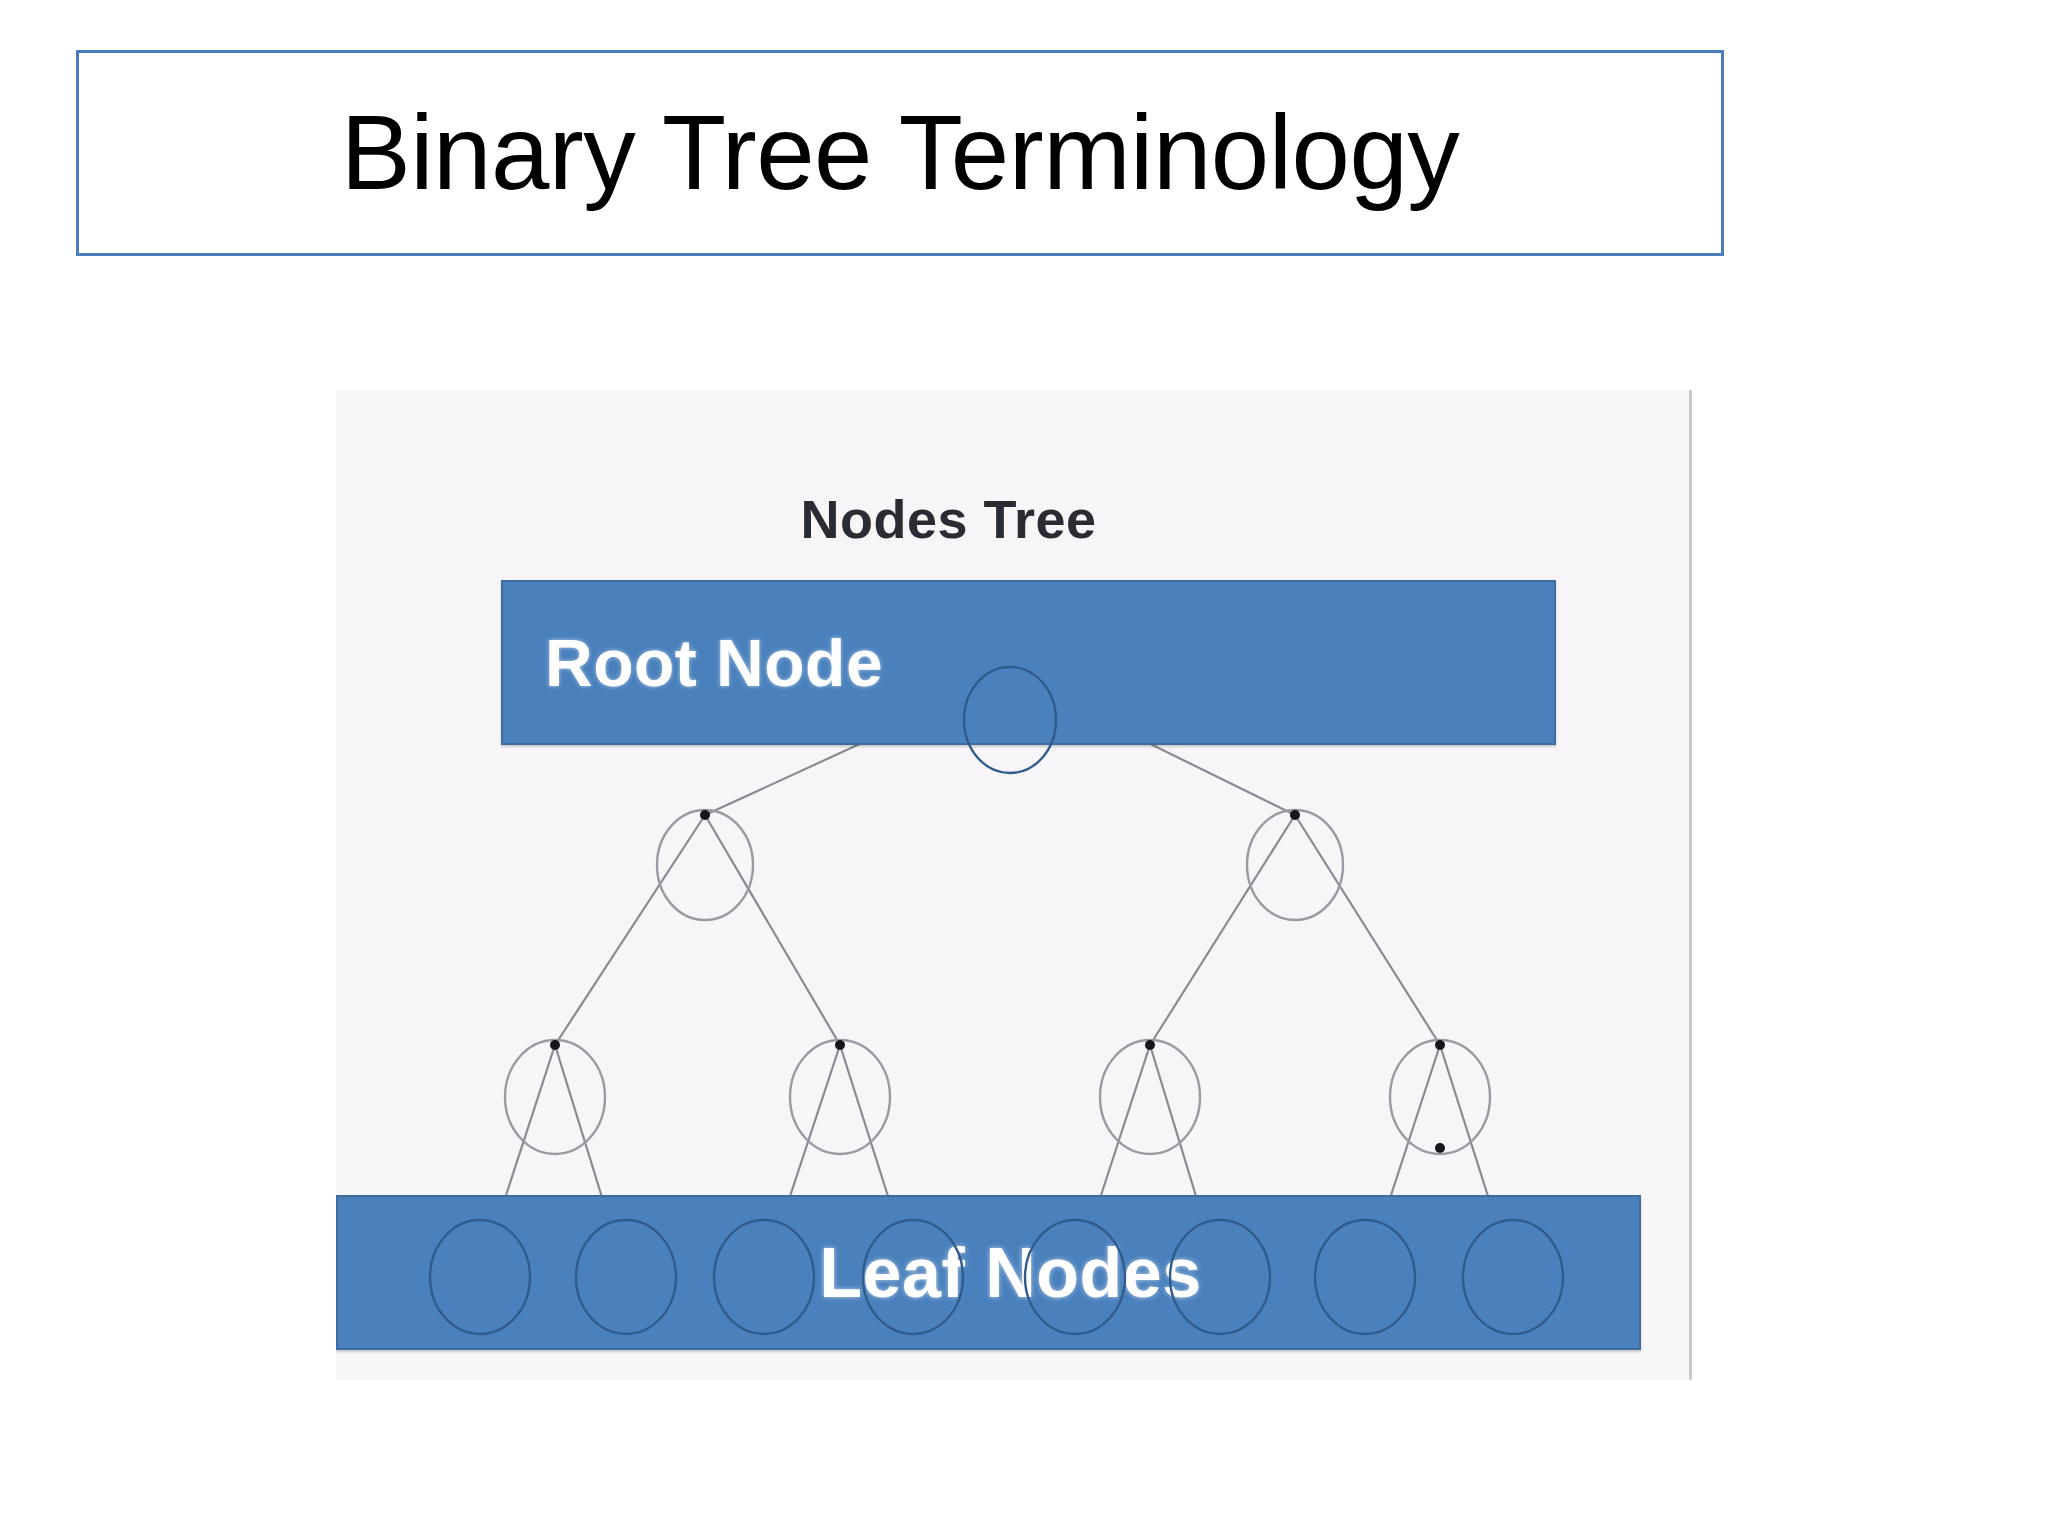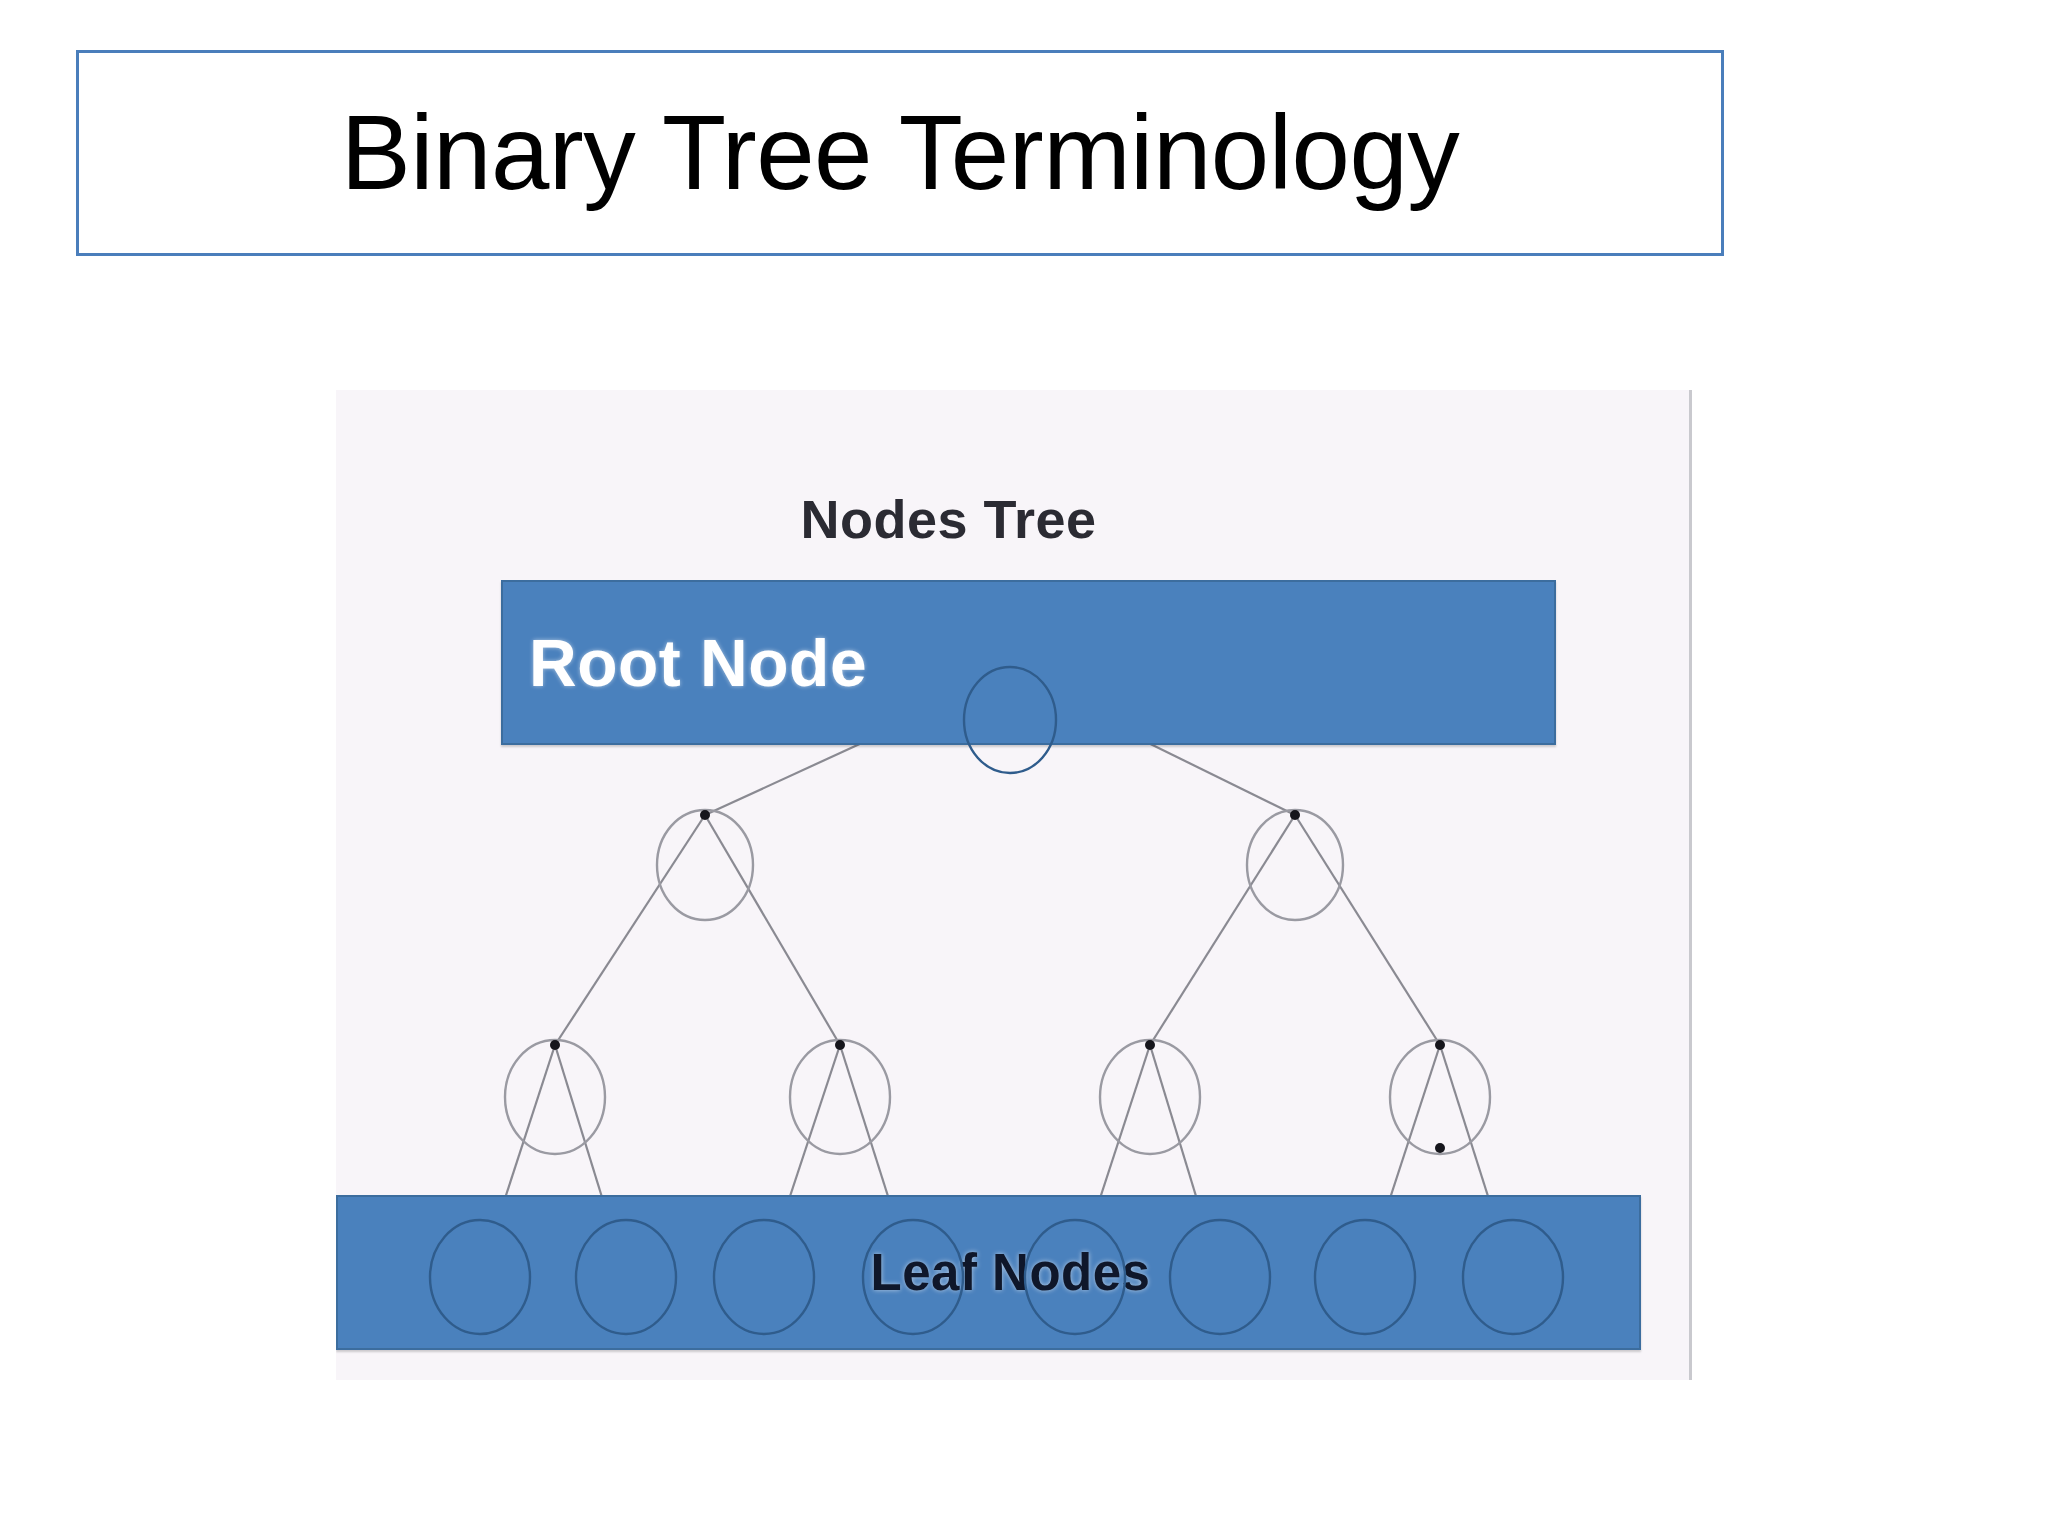--- a/index.html
+++ b/index.html
@@ -101,44 +101,44 @@
   #root-band {
     left: 165px;
     top: 190px;
     width: 1055px;
     height: 165px;
     border: 2px solid #3C6D9E;
     box-shadow: 0 2px 2px rgba(0,0,0,0.18);
     z-index: 2;
   }
   #root-band-label {
-    padding-left: 26px;
+    padding-left: 42px;
     font-family: "Liberation Sans", sans-serif;
     font-size: 66px;
     font-weight: 700;
     color: #FFFFFF;
     text-shadow: 0 0 4px rgba(255,255,255,0.55);
     letter-spacing: 0.5px;
   }
   #leaf-band {
     left: 0px;
     top: 805px;
     width: 1305px;
     height: 155px;
     border: 2px solid #3C6D9E;
     box-shadow: 0 2px 2px rgba(0,0,0,0.18);
     z-index: 4;
     justify-content: center;
     background: #4A81BD;
   }
   #leaf-band-label {
     font-family: "Liberation Sans", sans-serif;
-    font-size: 51px;
+    font-size: 70px;
     font-weight: 700;
-    color: #0f172a;
+    color: #ffffff;
     text-shadow: 0 0 5px rgba(255,255,255,0.6);
     letter-spacing: 0.5px;
     position: relative;
     z-index: 6;
     transform: translateX(22px);
   }
   
   #leaf-circles {
     position: absolute;
     left: 0;

